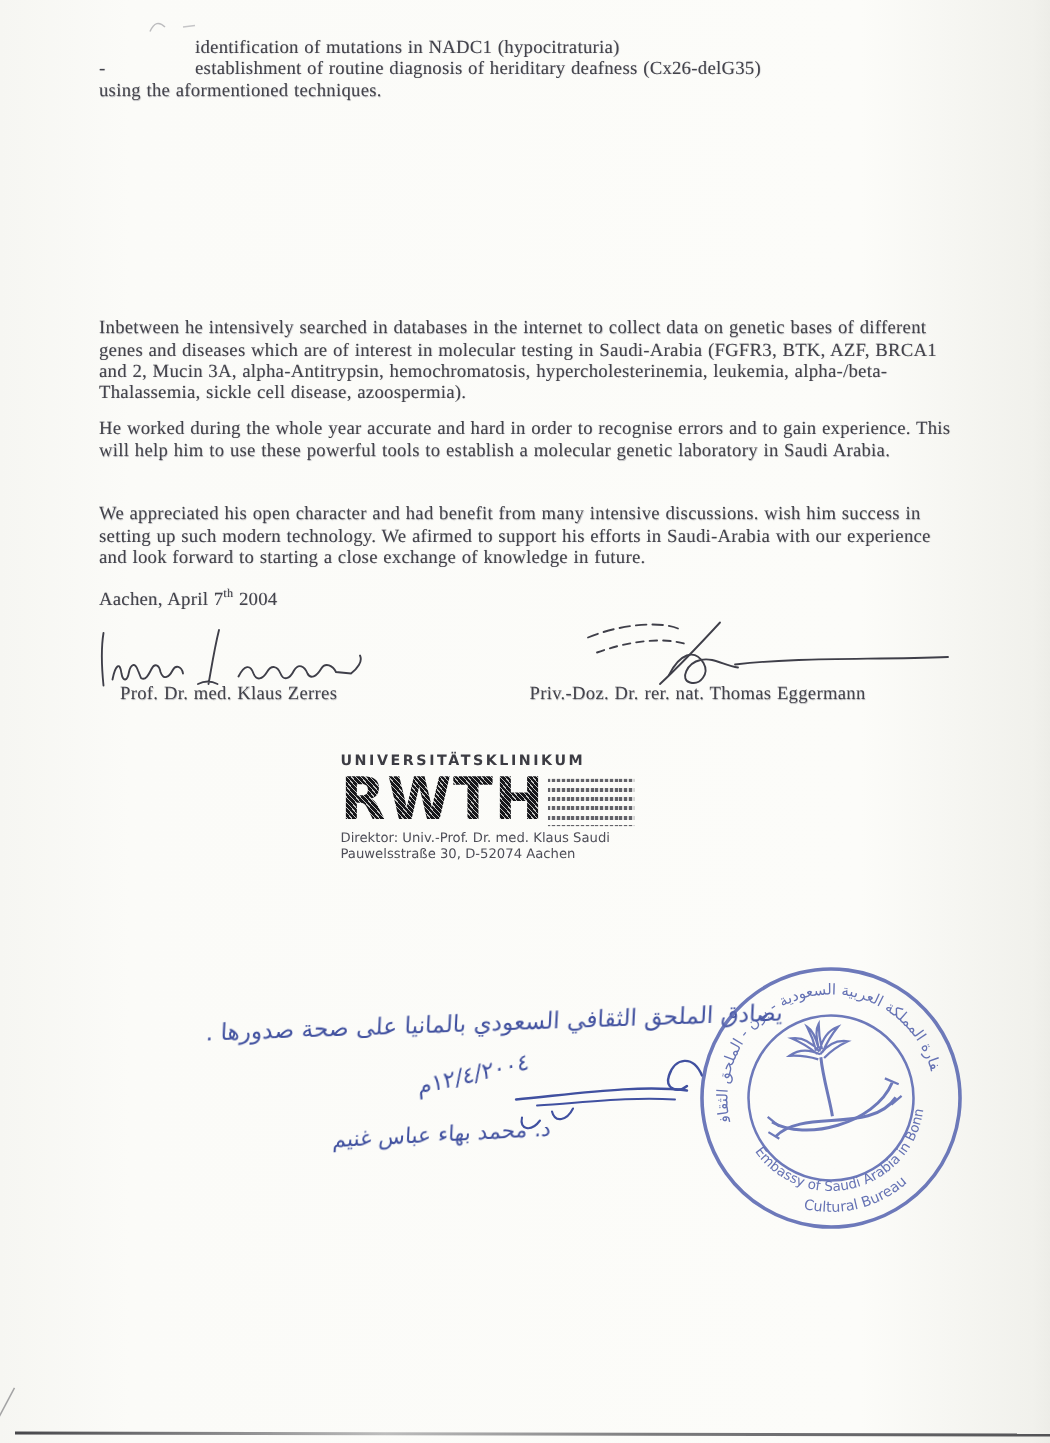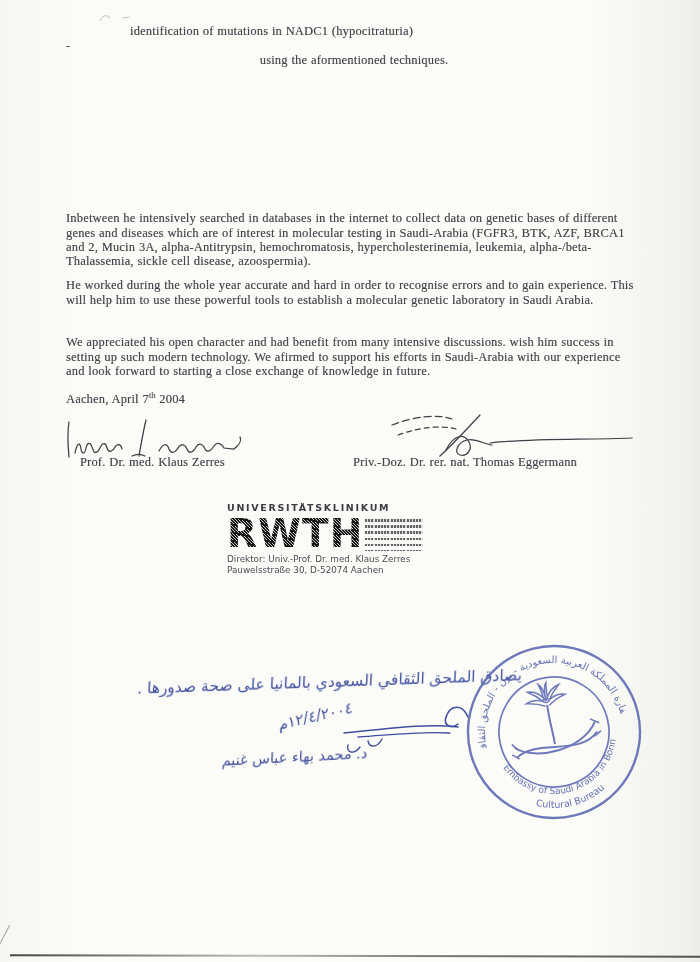--- a/index.html
+++ b/index.html
@@ -22,21 +22,21 @@
   .top-mark { position:absolute; left:96px; top:9px; width:46px; height:16px; opacity:.55; }
 
   
   .para, .list-block, .dateline, .sig-name {
     position:absolute; left:66px; width:576px;
     font-size:12.4px; line-height:14.2px; letter-spacing:.22px; word-spacing:.4px;
     color:#43434b; text-shadow:.35px .35px .55px rgba(75,75,88,.42);
   }
   .list-row { display:flex; }
   .list-marker { width:64px; flex:0 0 64px; }
-  .list-footer { margin-top:1px;text-align:center; }
+  .list-footer { margin-top:1px; }
   sup.ord { font-size:8px; vertical-align:super; line-height:0; }
 
   .sig-svg { position:absolute; }
   .sig-svg path { stroke:#3f3f49; stroke-width:1.25; fill:none; stroke-linecap:round; }
   .sig-name { width:auto; }
 
   
   .inst-stamp { position:absolute; left:227px; top:472px; width:210px; color:#38383f; filter:blur(.25px);margin-top:30px; }
   .uk-line { font-family:"DejaVu Sans",sans-serif; font-size:9.5px; font-weight:bold; letter-spacing:1.7px; color:#3c3c43; }
   .logo-row { display:flex; align-items:flex-start; gap:2px; margin-top:1px; }
@@ -82,20 +82,21 @@
     <path d="M26,9 l8,-1" stroke="#9a9aa0" stroke-width="1" fill="none"></path>
   </svg>
 
   <div class="list-block" style="top:24px">
     <div class="list-row">
       <span class="list-marker"></span>
       <span>identification of mutations in NADC1 (hypocitraturia)</span>
     </div>
     <div class="list-row">
       <span class="list-marker">-</span>
+      <span>establishment of routine diagnosis of heriditary deafness (Cx26-delG35)</span>
     </div>
     <div class="list-footer">using the aformentioned techniques.</div>
   </div>
 
   <p class="para" style="top:199px">Inbetween he intensively searched in databases in the internet to collect data on genetic bases of different genes and diseases which are of interest in molecular testing in Saudi-Arabia (FGFR3, BTK, AZF, BRCA1 and 2, Mucin 3A, alpha-Antitrypsin, hemochromatosis, hypercholesterinemia, leukemia, alpha-/beta-Thalassemia, sickle cell disease, azoospermia).</p>
   <p class="para" style="top:323px">We appreciated his open character and had benefit from many intensive discussions. wish him success in setting up such modern technology. We afirmed to support his efforts in Saudi-Arabia with our experience and look forward to starting a close exchange of knowledge in future.</p>
   <p class="para" style="top:266px">He worked during the whole year accurate and hard in order to recognise errors and to gain experience. This will help him to use these powerful tools to establish a molecular genetic laboratory in Saudi Arabia.</p>
 
   <div class="dateline" style="top:392px">
     <span>Aachen, April 7</span><sup class="ord">th</sup><span> 2004</span>
@@ -117,21 +118,21 @@
     <path d="M108,33 C150,28 200,30 250,28"></path>
   </svg>
   <div class="sig-name" style="left:353px; top:455px">Priv.-Doz. Dr. rer. nat. Thomas Eggermann</div>
 
   <div class="inst-stamp">
     <div class="uk-line">UNIVERSITÄTSKLINIKUM</div>
     <div class="logo-row">
       <div class="rwth">RWTH</div>
       <div class="addr-bars"></div>
     </div>
-    <div class="inst-dir">Direktor: Univ.-Prof. Dr. med. Klaus Zerres</div>
+    <div class="inst-dir">Direktor: Univ.-Prof. Dr. med. Klaus Saudi</div>
     <div class="inst-addr">Pauwelsstraße 30, D-52074 Aachen</div>
   </div>
 
   <div class="ar-line1">يصادق الملحق الثقافي السعودي بالمانيا على صحة صدورها .</div>
 
   <svg class="ar-sig" style="position:absolute; left:330px; top:695px; filter:blur(.3px)" width="150" height="62" viewBox="0 0 150 62">
     <path d="M138,22 c-6,-14 -18,-12 -22,0 c-3,9 6,12 12,7" stroke-width="1.6"></path>
     <path d="M128,32 C96,28 56,34 14,38" stroke-width="1.6"></path>
     <path d="M120,38 C90,36 60,40 28,42" stroke-width="1.3"></path>
     <path d="M52,44 c-4,8 -12,10 -14,2 m-8,6 c-6,8 -14,6 -12,-2" stroke-width="1.4"></path>

